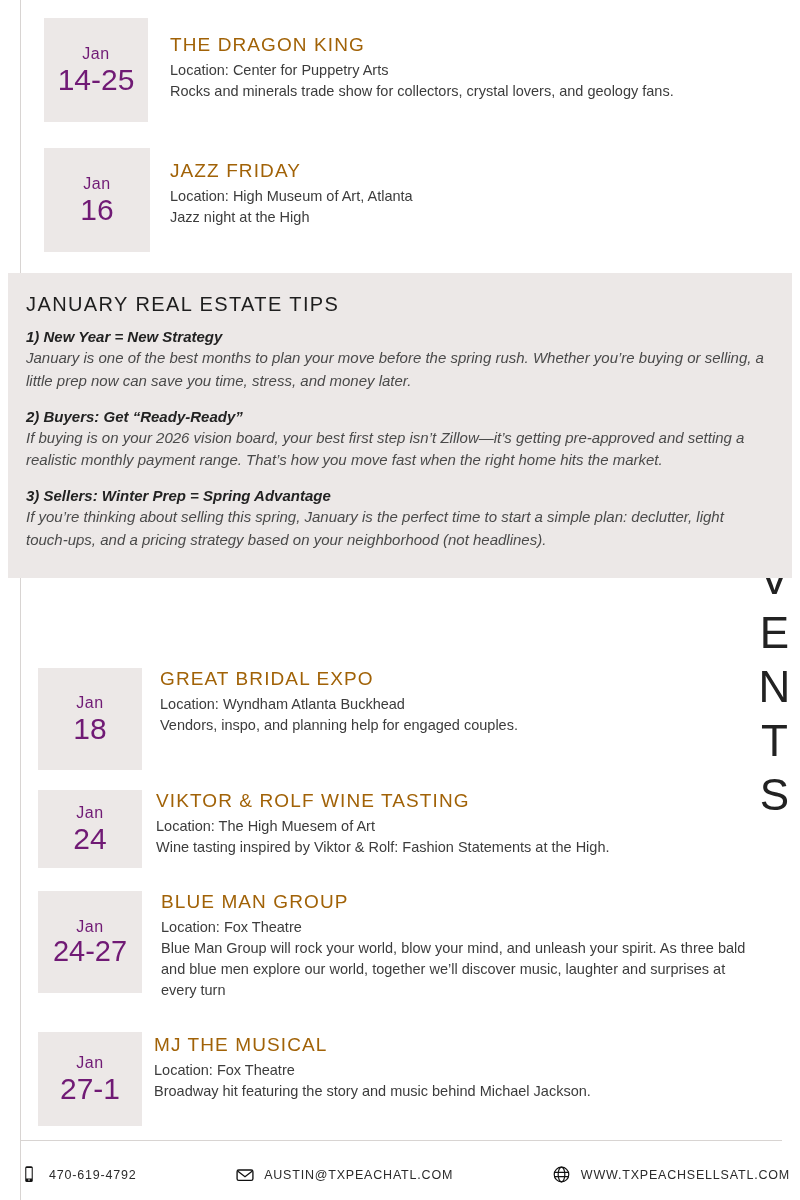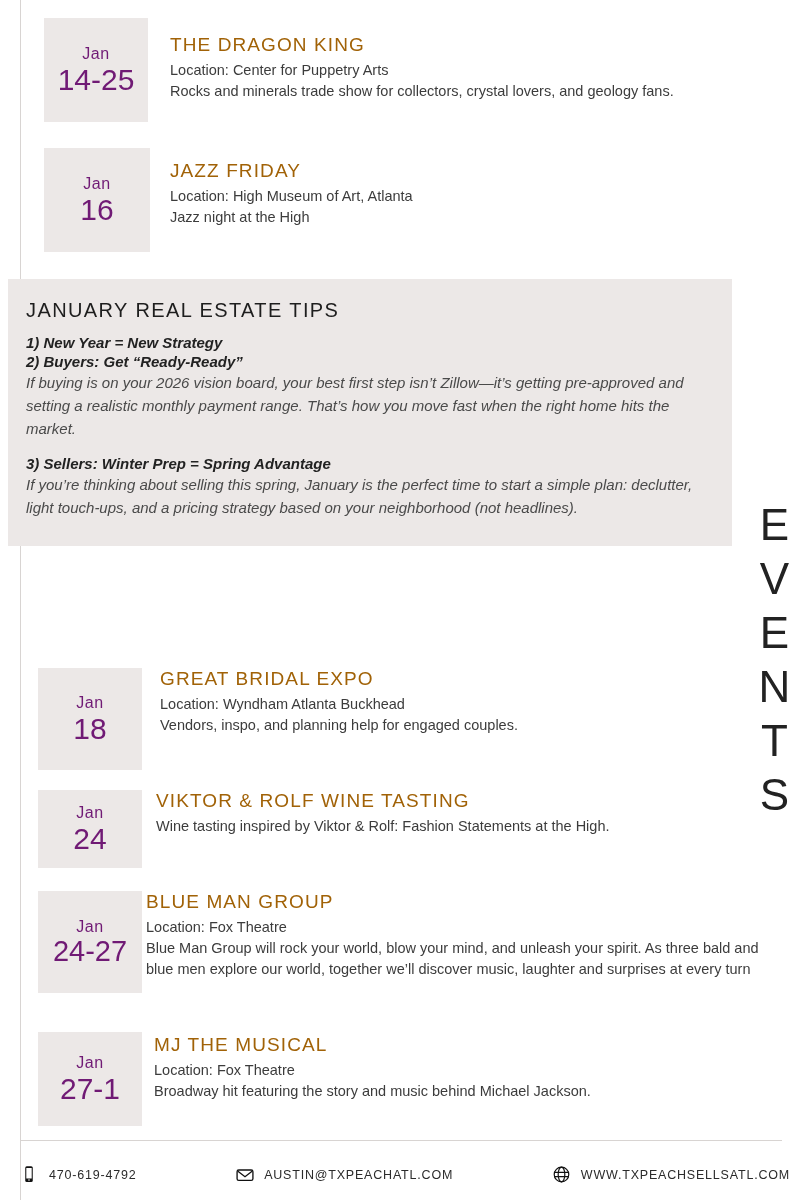--- a/index.html
+++ b/index.html
@@ -176,24 +176,25 @@
       <div class="mon">Jan</div>
       <div class="day" style="font-size:30px;">16</div>
     </div>
     <div class="ev-body" style="padding-left:20px; padding-top:12px;">
       <div class="ev-title">JAZZ FRIDAY</div>
       <div class="ev-loc">Location: High Museum of Art, Atlanta</div>
       <div class="ev-desc">Jazz night at the High</div>
     </div>
   </div>
 
-  <div class="tips" style="left:8px; top:279px; width:724px;">
+  <div class="tips" style="left:8px; top:273px; width:784px;">
     <h2>JANUARY REAL ESTATE TIPS</h2>
 
     <p class="tip-h">1) New Year = New Strategy</p>
+    <p class="tip-p">January is one of the best months to plan your move before the spring rush. Whether you’re buying or selling, a little prep now can save you time, stress, and money later.</p>
 
     <p class="tip-h">2) Buyers: Get “Ready-Ready”</p>
     <p class="tip-p">If buying is on your 2026 vision board, your best first step isn’t Zillow—it’s getting pre-approved and setting a realistic monthly payment range. That’s how you move fast when the right home hits the market.</p>
 
     <p class="tip-h">3) Sellers: Winter Prep = Spring Advantage</p>
     <p class="tip-p last">If you’re thinking about selling this spring, January is the perfect time to start a simple plan: declutter, light touch-ups, and a pricing strategy based on your neighborhood (not headlines).</p>
   </div>
 
   <div class="event" style="left:38px; top:668px; width:730px;">
     <div class="datebox" style="width:104px; height:102px;">
@@ -207,30 +208,31 @@
     </div>
   </div>
 
   <div class="event" style="left:38px; top:790px; width:730px;">
     <div class="datebox" style="width:104px; height:78px;">
       <div class="mon">Jan</div>
       <div class="day" style="font-size:30px;">24</div>
     </div>
     <div class="ev-body" style="padding-left:14px; padding-top:0px;">
       <div class="ev-title">VIKTOR &amp; ROLF WINE TASTING</div>
+      <div class="ev-loc">Location: The High Muesem of Art</div>
       <div class="ev-desc">Wine tasting inspired by Viktor &amp; Rolf: Fashion Statements at the High.</div>
     </div>
   </div>
 
   <div class="event" style="left:38px; top:891px; width:730px;">
     <div class="datebox" style="width:104px; height:102px;">
       <div class="mon">Jan</div>
       <div class="day" style="font-size:29px;">24-27</div>
     </div>
-    <div class="ev-body" style="padding-left:4px; padding-top:0px; width:620px;">
+    <div class="ev-body" style="padding-left:19px; padding-top:0px; width:620px;">
       <div class="ev-title">BLUE MAN GROUP</div>
       <div class="ev-loc">Location: Fox Theatre</div>
       <div class="ev-desc">Blue Man Group will rock your world, blow your mind, and unleash your spirit. As three bald and blue men explore our world, together we’ll discover music, laughter and surprises at every turn</div>
     </div>
   </div>
 
   <div class="event" style="left:38px; top:1032px; width:730px;">
     <div class="datebox" style="width:104px; height:94px;">
       <div class="mon">Jan</div>
       <div class="day" style="font-size:30px;">27-1</div>

